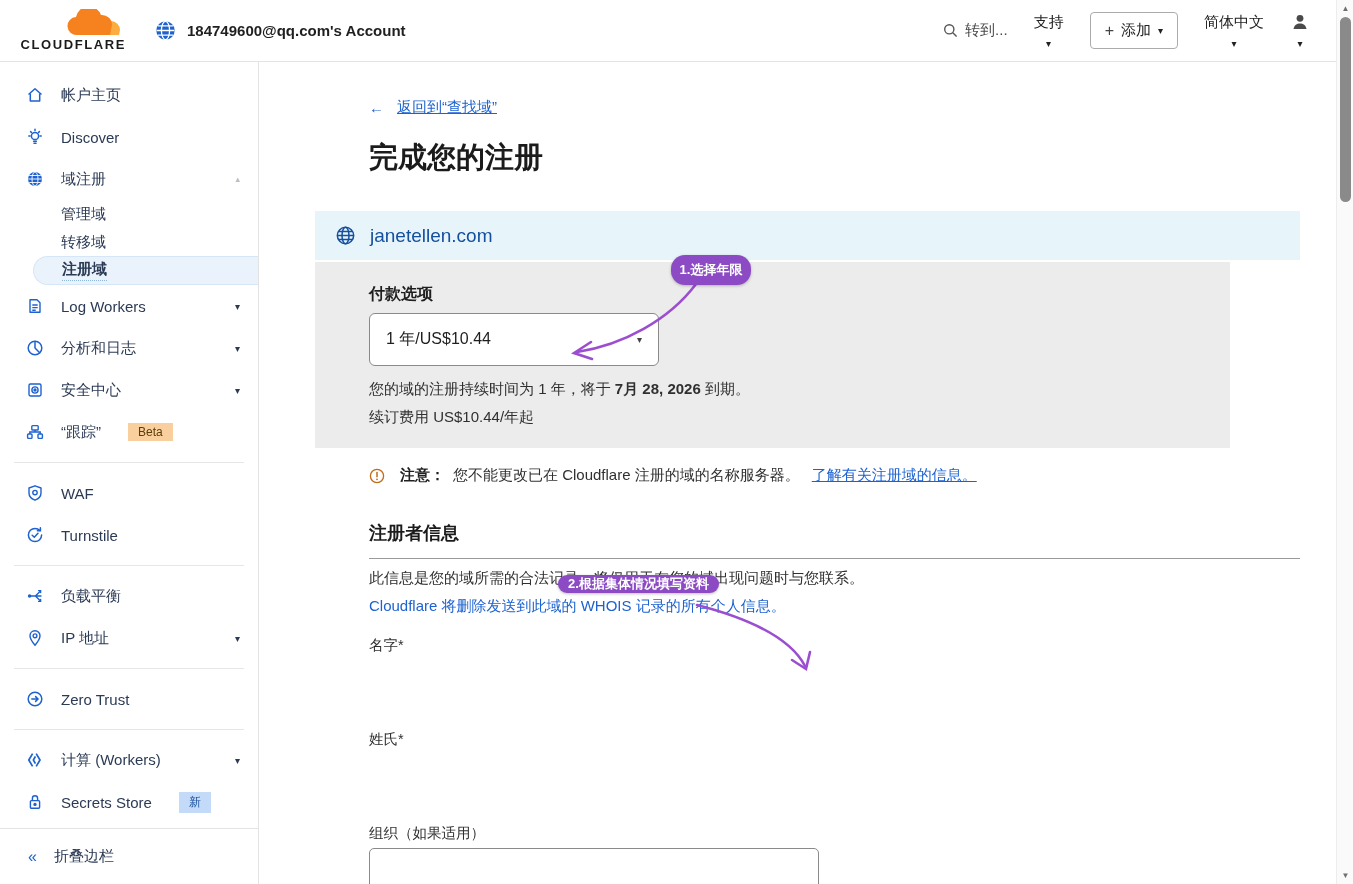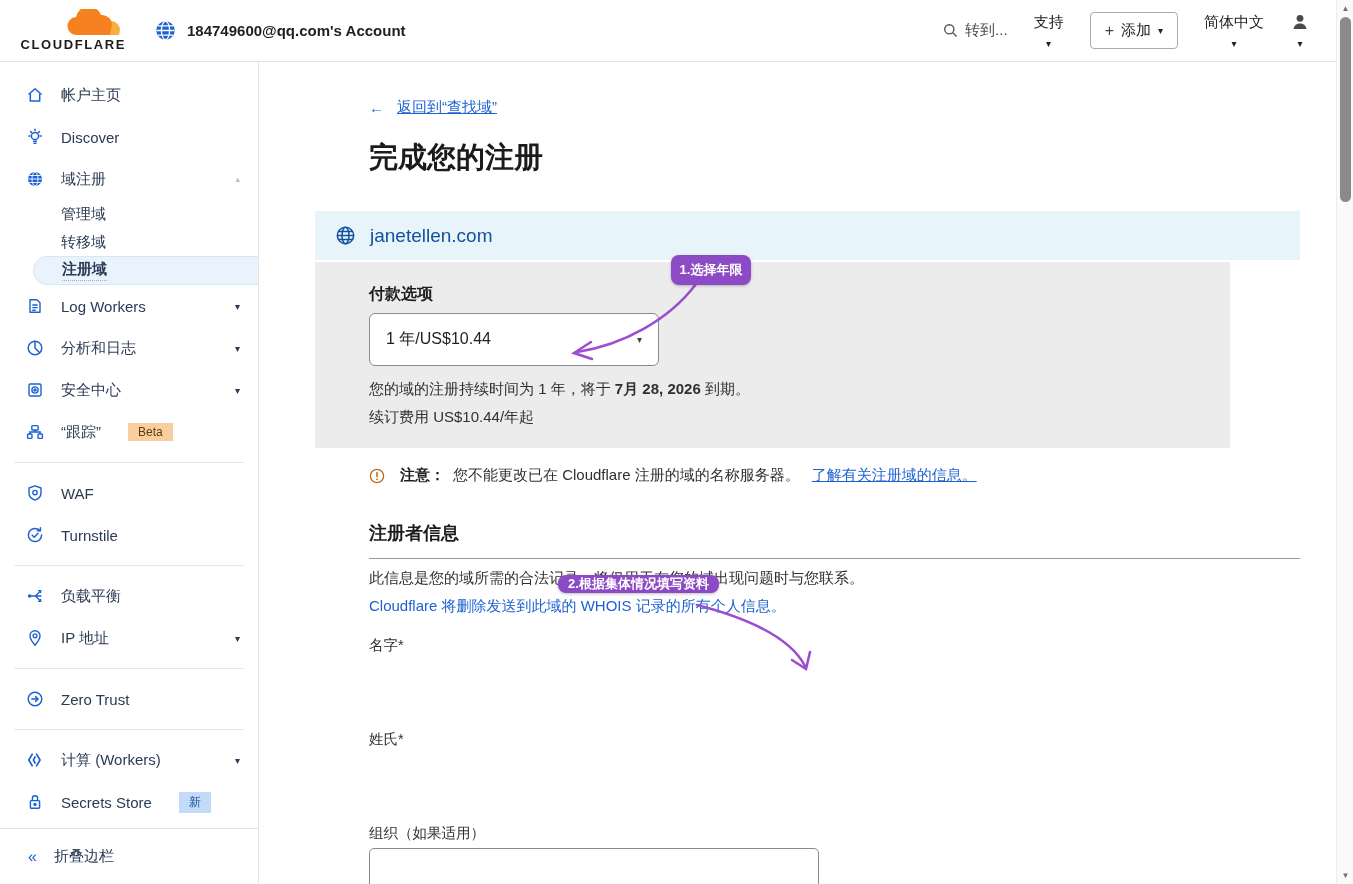--- a/index.html
+++ b/index.html
@@ -78,21 +78,21 @@
   .section-rule { position:absolute; left:110px; top:496px; width:931px; height:1px; background:#9A9A9A; }
   .reg-desc { position:absolute; left:110px; top:507px; font-size:15px; color:#303030; width:931px; }
   .reg-privacy { position:absolute; left:110px; top:535px; font-size:15px; color:#1D62D0; }
 
   .field-label { position:absolute; left:110px; font-size:14.5px; color:#303030; }
   .field-input { position:absolute; left:110px; width:450px; height:53px; border:1px solid #8A8A8A;
     border-radius:5px; background:#fff; font-size:17px; color:#1f1f1f; padding:0 16px;
     font-family:"Liberation Sans","DejaVu Sans",sans-serif; }
 
   .callout { position:absolute; background:#8C4BC4; color:#fff; font-size:13px; font-weight:bold;
-    display:flex; align-items:center; justify-content:center; border-radius:8px;
+    display:flex; align-items:center; justify-content:center; border-radius:14px;
     box-shadow:0 1px 3px rgba(0,0,0,.25); z-index:4; white-space:nowrap; }
   .callout1 { left:412px; top:193px; width:80px; height:30px; }
   .callout2 { left:299px; top:513px; width:161px; height:18px; }
   .arrows { position:absolute; left:0; top:0; width:1077px; height:822px; pointer-events:none; z-index:3; }
 
   svg.icon { display:block; }
 </style>
 </head>
 <body>
 

